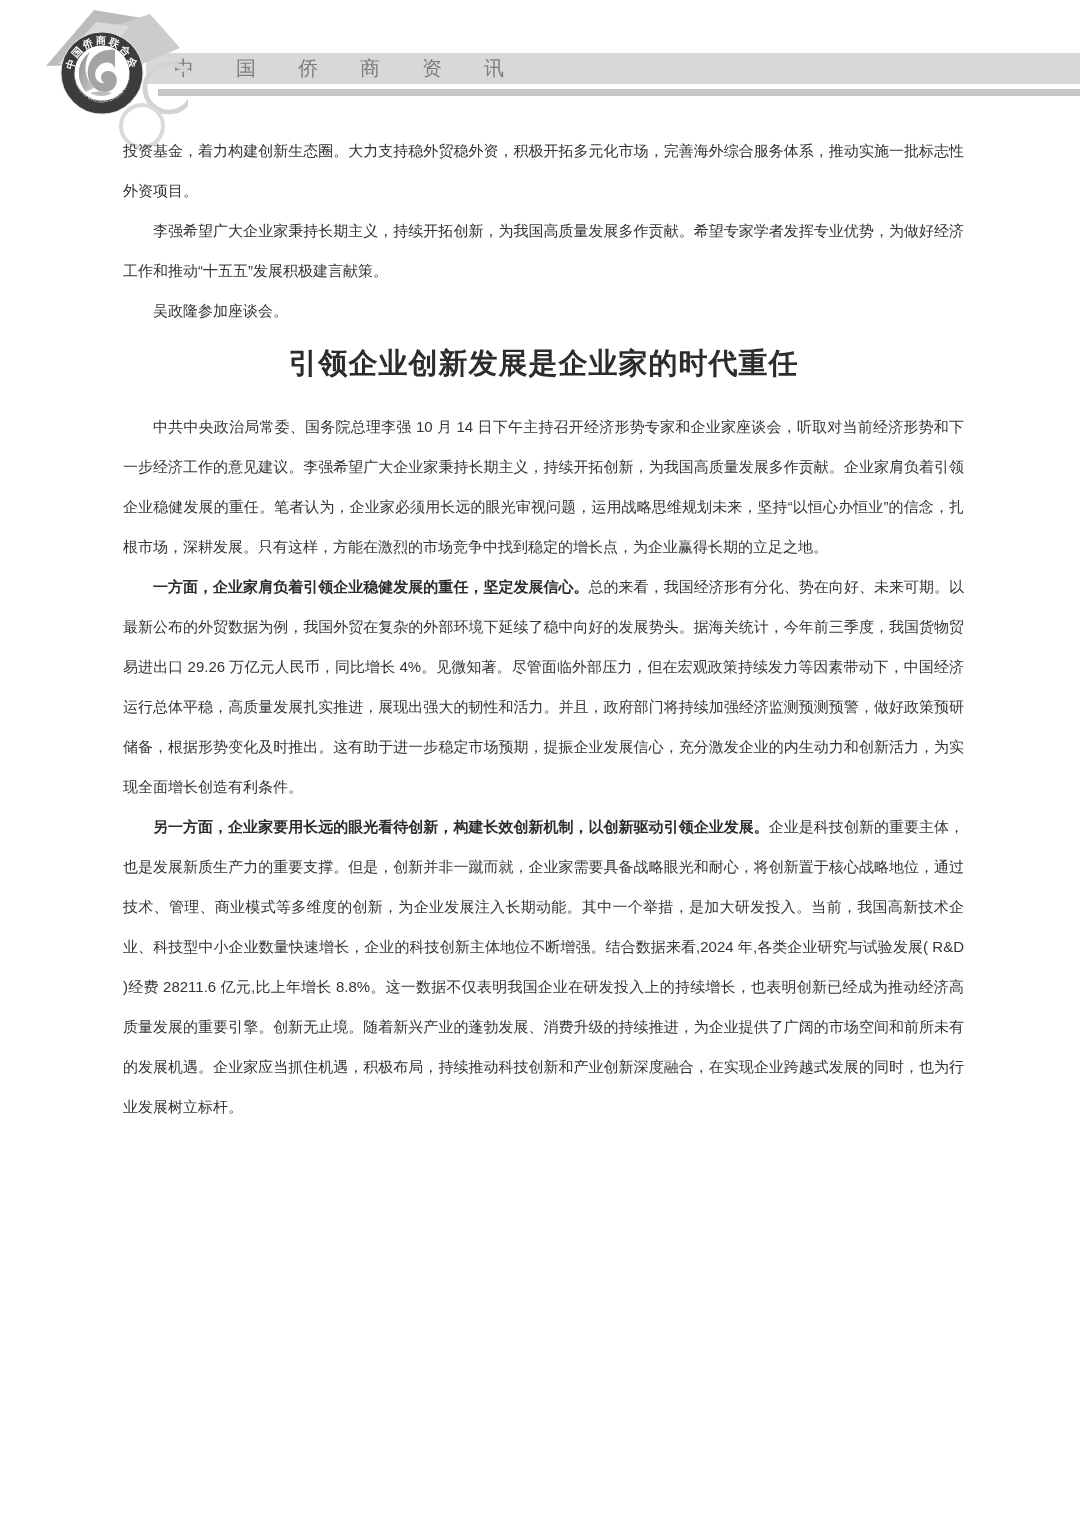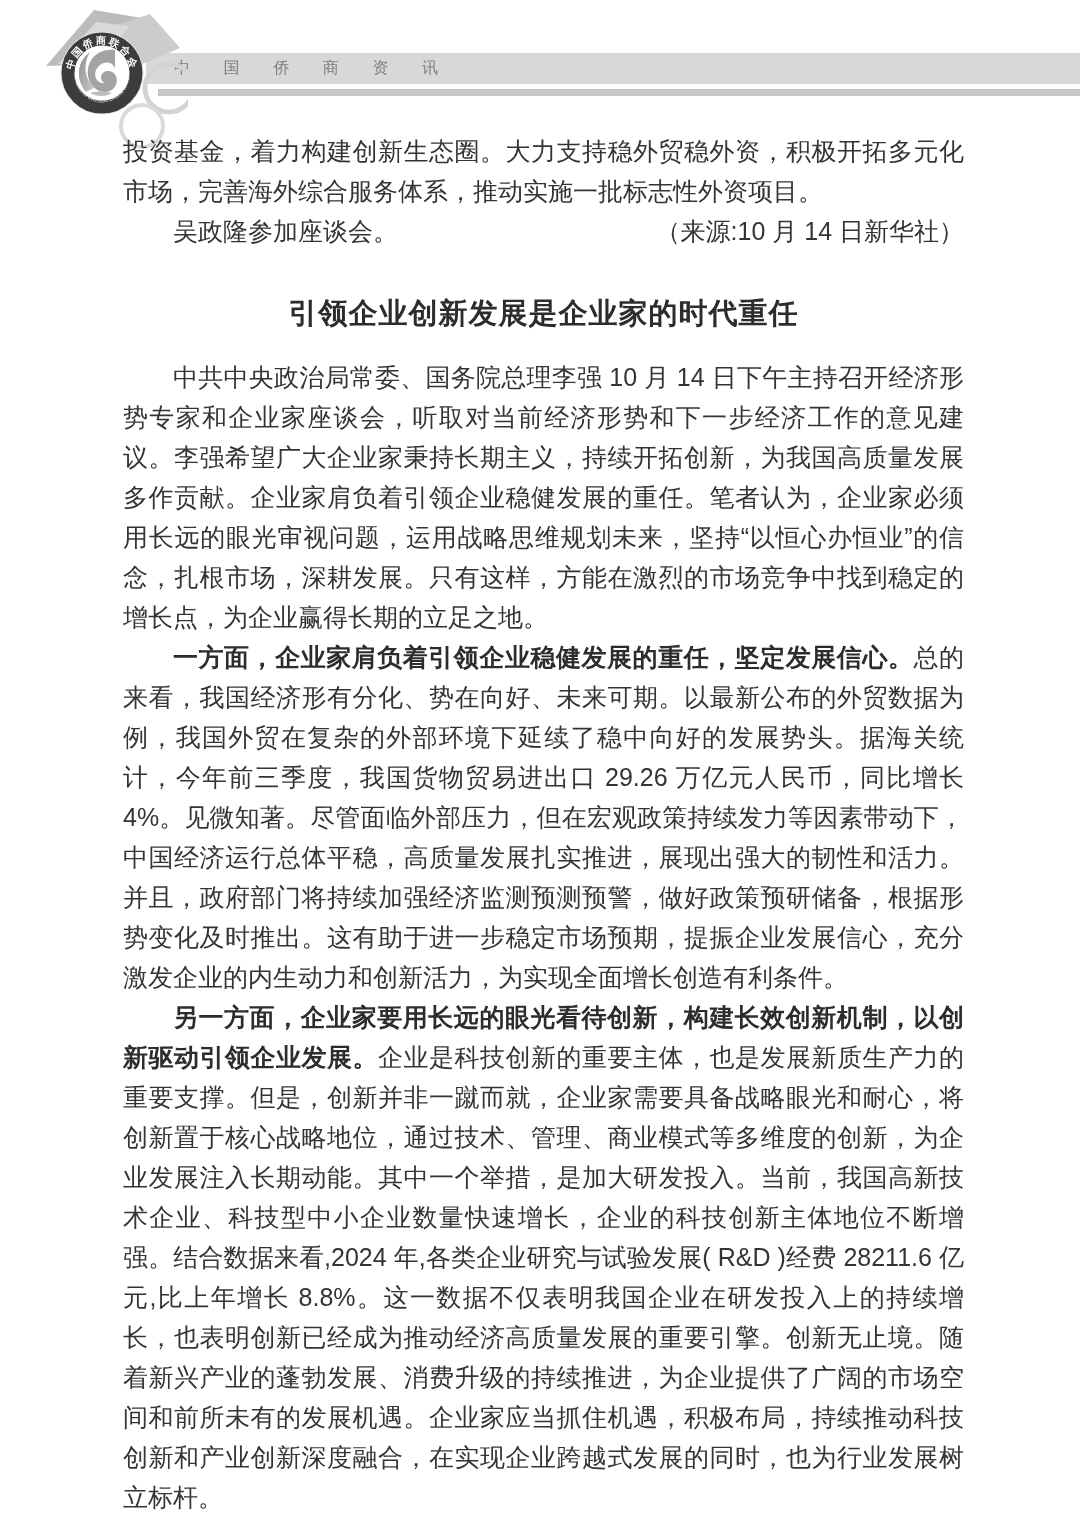--- a/index.html
+++ b/index.html
@@ -9,38 +9,38 @@
     background:#ffffff; overflow:hidden;
     font-family:"Liberation Sans", sans-serif;
     color:#343434;
   }
   
   .band      { position:absolute; left:146px; right:0; top:53px;  height:31px; background:#d8d8d8; }
   .band-line { position:absolute; left:158px; right:0; top:89px;  height:7px;  background:#c6c6c6; }
   .band-title{
     position:absolute; left:174px; top:53px; height:31px;
     display:flex; align-items:center;
-    font-size:16px; letter-spacing:2.1em; color:#7d7d7d; white-space:nowrap;
+    font-size:20px; letter-spacing:2.1em; color:#7d7d7d; white-space:nowrap;
   }
   
   .logo-wrap { position:absolute; left:38px; top:0; width:150px; height:158px; }
   
   .content { position:absolute; left:123px; top:131px; width:841px; }
   .content p {
-    font-size:25px; line-height:40px;
+    font-size:15px; line-height:40px;
     text-align:justify; text-justify:inter-ideograph;
     color:#343434;
   }
   .indent { text-indent:2em; }
   .source-row { display:flex; justify-content:space-between; align-items:baseline;gap:48px; }
   .source-row .left  { text-indent:2em; }
   .source-row .right { text-align:right; white-space:nowrap; }
   .article-title {
     text-align:center; font-size:29px; font-weight:bold; color:#2c2c2c;
-    line-height:44px; margin:40px 0 22px 0; letter-spacing:1px;
+    line-height:44px; margin:10px 0 22px 0; letter-spacing:1px;
   }
   .lead { font-weight:bold; color:#2c2c2c; }
   
   .page-number {
     position:absolute; top:1454px; left:0; right:0;
     text-align:center;
     font-family:"Liberation Serif", serif;
     font-size:23px; color:#2e2e2e;
   }
 </style>
@@ -89,23 +89,23 @@
           <path d="M88,93 C95,97 104,97 110,93 C103,91 94,91 88,93 Z" fill="#bdbdbd"></path>
         </g>
       </g>
     </svg>
   </div>
 
   <div class="content">
 
     <section>
       <p>投资基金，着力构建创新生态圈。大力支持稳外贸稳外资，积极开拓多元化市场，完善海外综合服务体系，推动实施一批标志性外资项目。</p>
+      <p class="indent">李强希望广大企业家秉持长期主义，持续开拓创新，为我国高质量发展多作贡献。希望专家学者发挥专业优势，为做好经济工作和推动“十五五”发展积极建言献策。</p>
       <div class="source-row">
         <p class="left">吴政隆参加座谈会。</p>
-        <p class="right">（来源:10 月 14 日新华社）</p>
       </div>
     </section>
 
     <h1 class="article-title">引领企业创新发展是企业家的时代重任</h1>
 
     <section>
       <p class="indent">
         <span>中共中央政治局常委、国务院总理李强 10 月 14 日下午主持召开经济形势专家和企业家座谈会，听取对当前经济形势和下一步经济工作的意见建议。李强希望广大企业家秉持长期主义，持续开拓创新，为我国高质量发展多作贡献。企业家肩负着引领企业稳健发展的重任。笔者认为，企业家必须用长远的眼光审视问题，运用战略思维规划未来，坚持“以恒心办恒业”的信念，扎根市场，深耕发展。只有这样，方能在激烈的市场竞争中找到稳定的增长点，为企业赢得长期的立足之地。</span>
       </p>
       <p class="indent">

